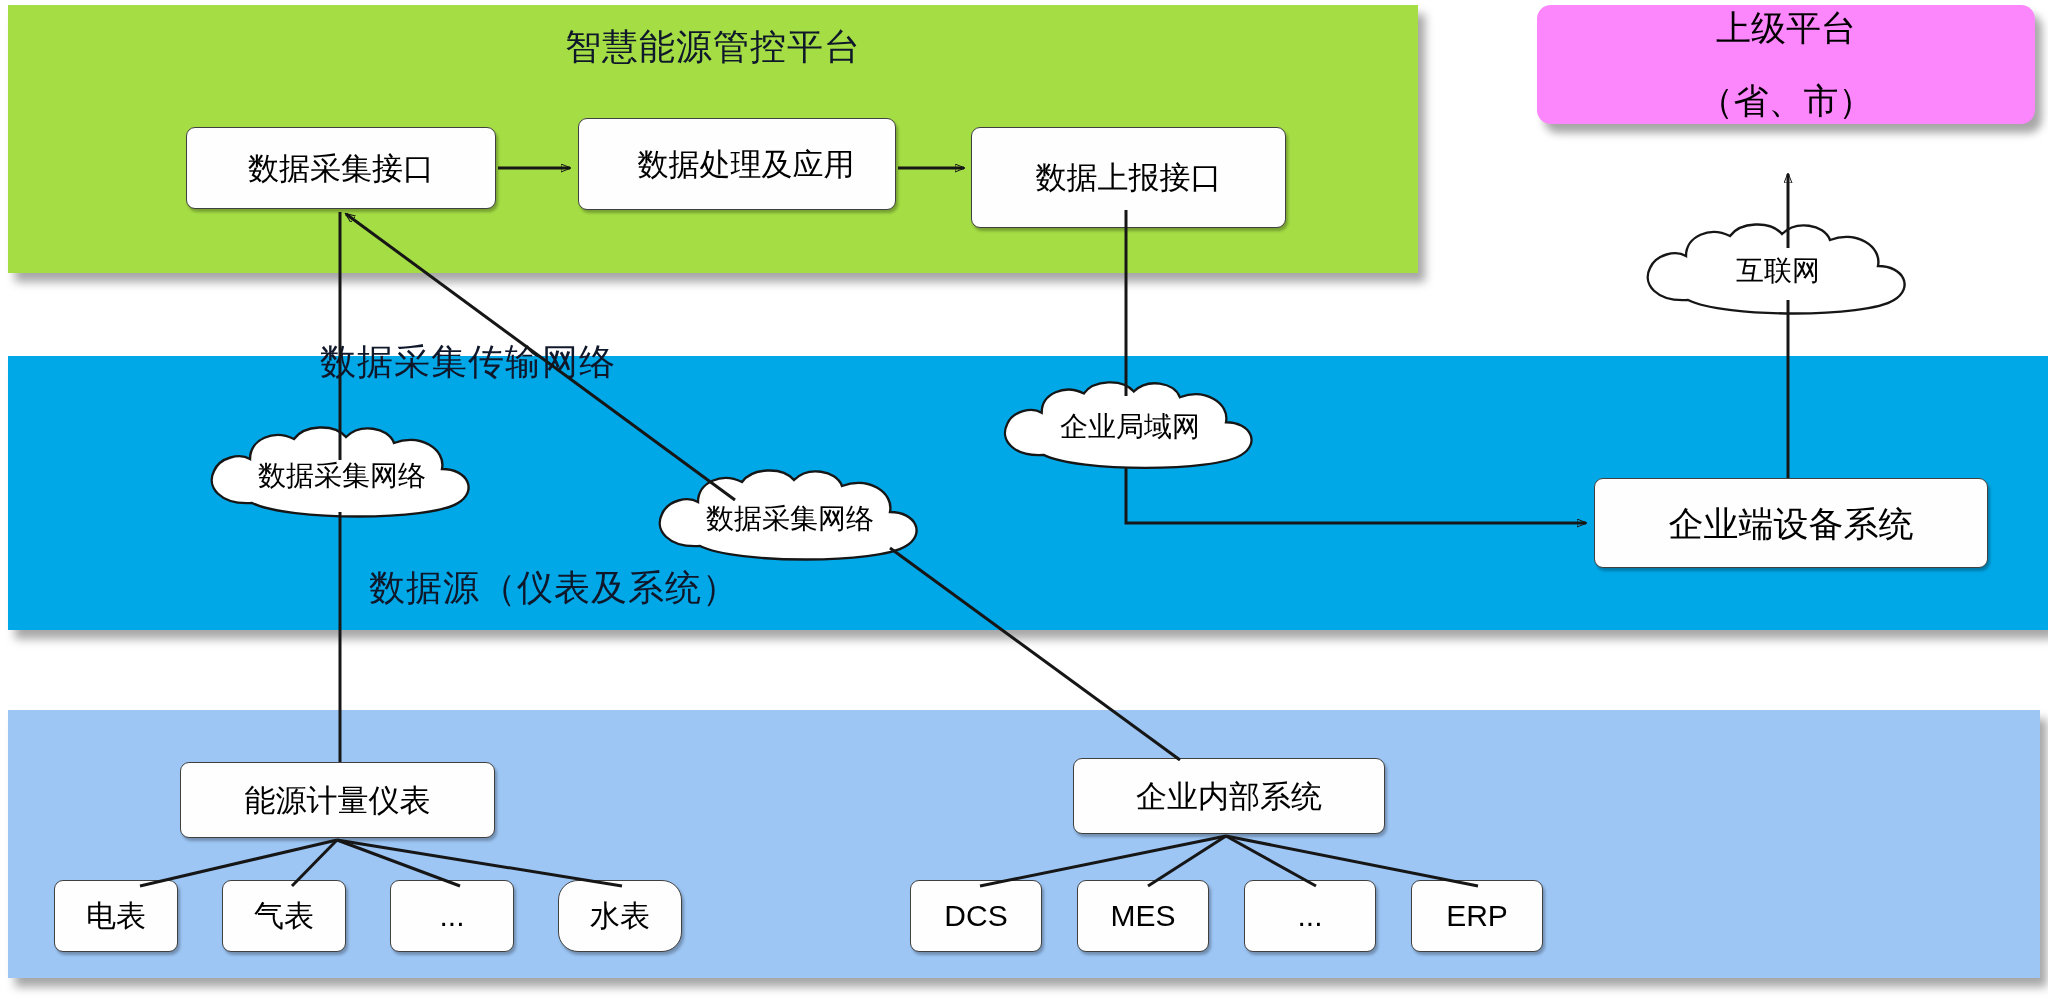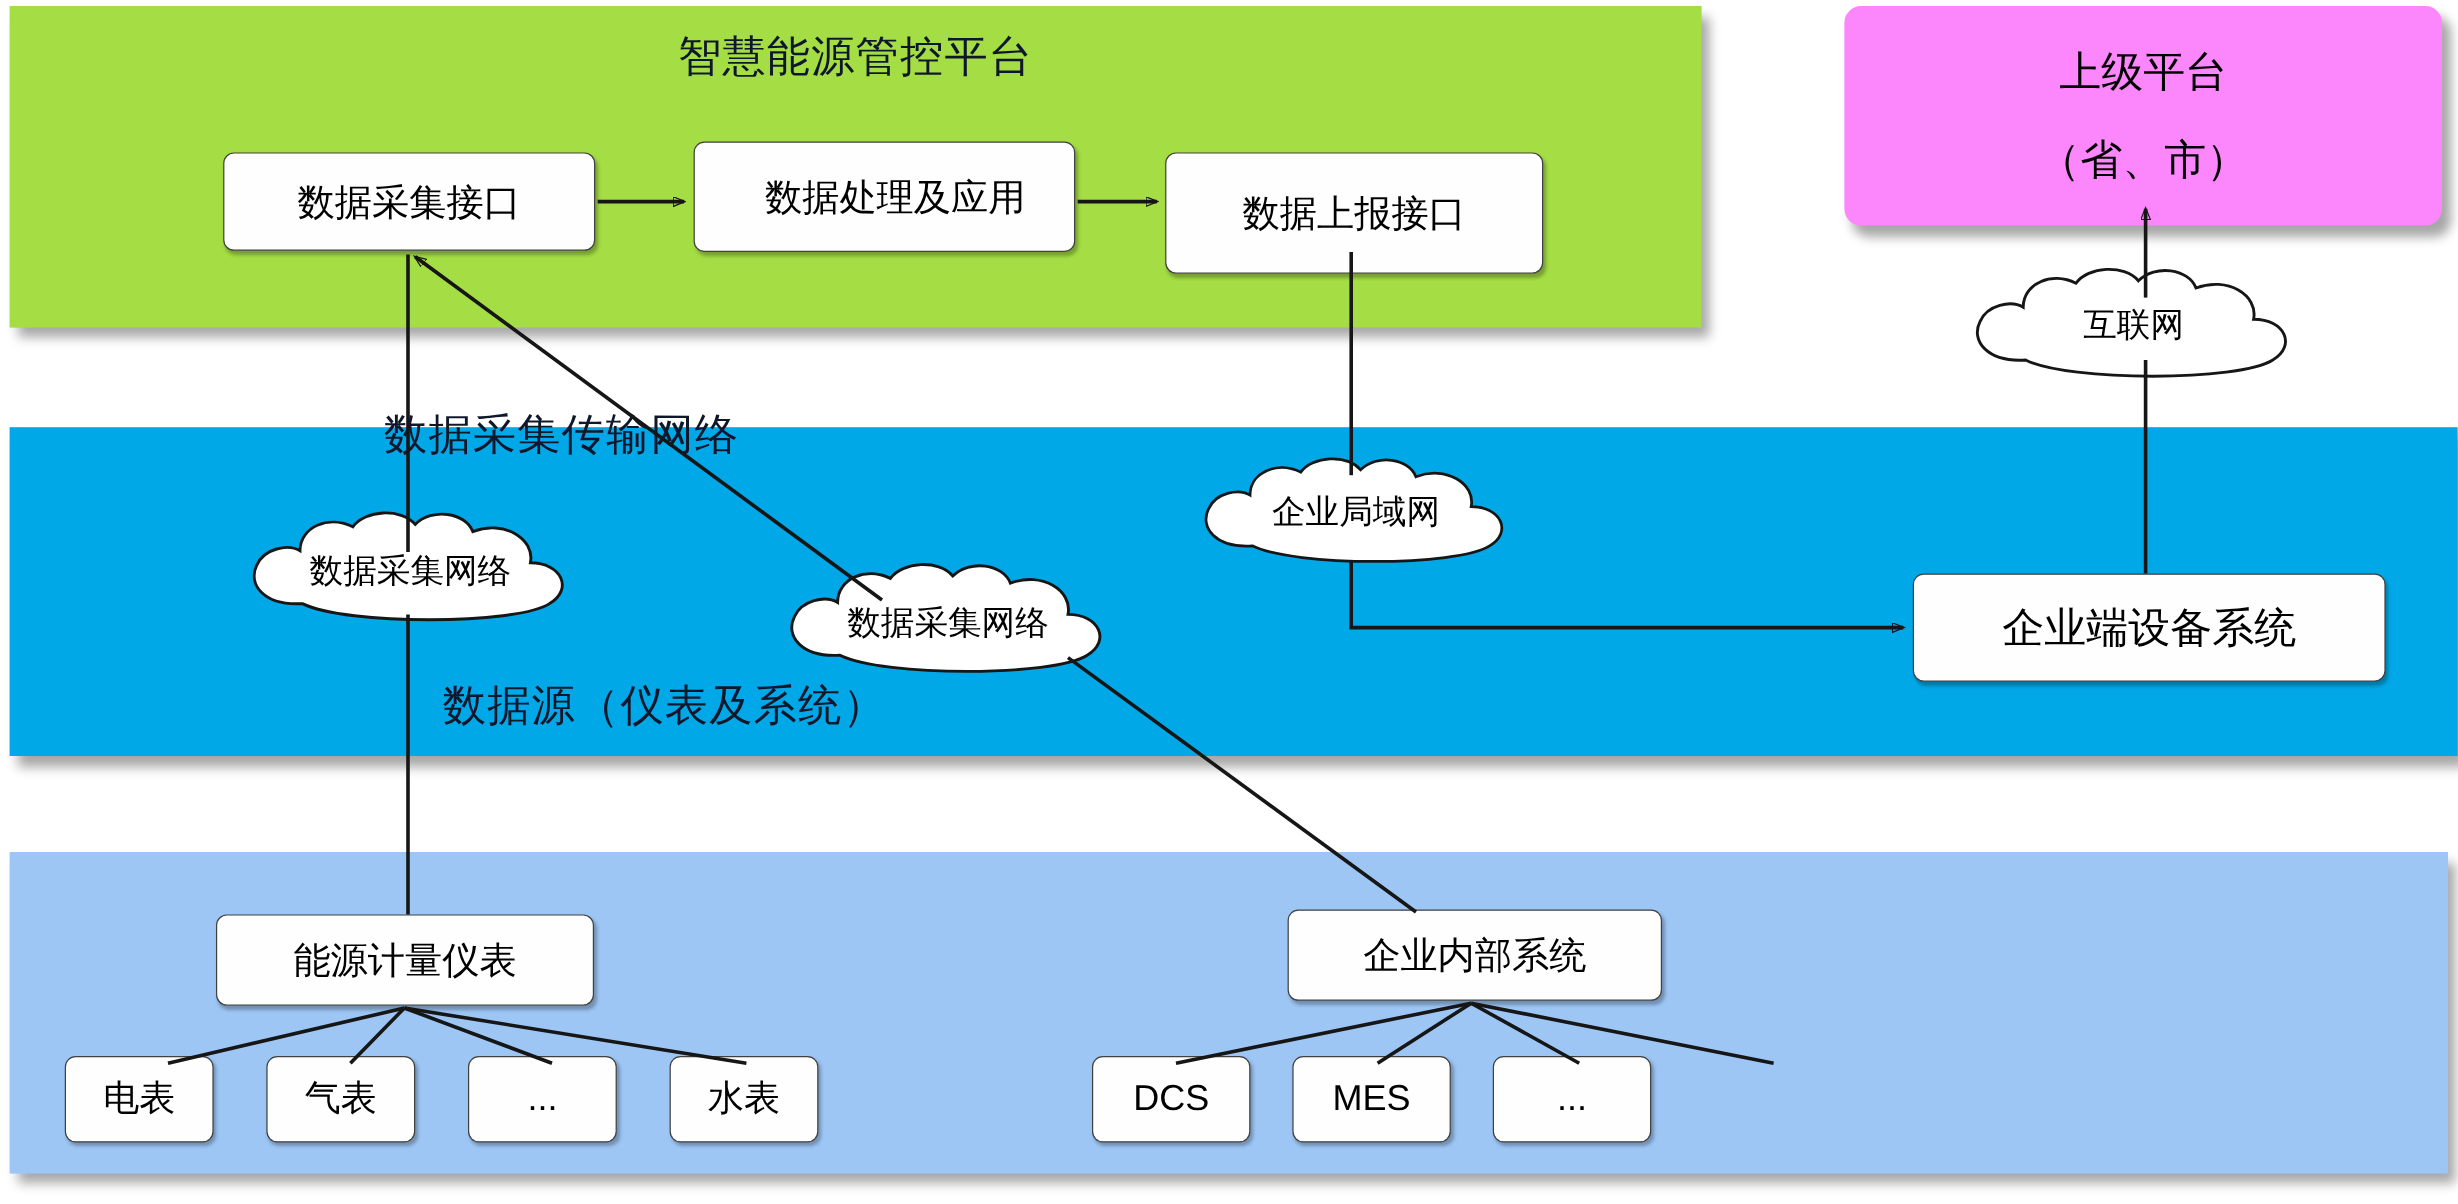--- a/index.html
+++ b/index.html
@@ -53,21 +53,21 @@
   </div>
 
   <div class="band blue" style="left:8px;top:356px;width:2040px;height:274px;">
     <div class="band-title" style="top:-18px;left:-560px;">数据采集传输网络</div>
   </div>
 
   <div class="band lblue" style="left:8px;top:710px;width:2032px;height:268px;">
     <div class="band-title" style="top:-146px;left:-470px;">数据源（仪表及系统）</div>
   </div>
 
-  <div class="pinkbox" style="left:1537px;top:5px;width:498px;height:183px;">
+  <div class="pinkbox" style="left:1537px;top:5px;width:498px;height:119px;">
     <span>上级平台</span>
     <span>（省、市）</span>
   </div>
 
   <div class="node" style="left:186px;top:127px;width:310px;height:82px;">
     <span>数据采集接口</span>
   </div>
   <div class="node" style="left:578px;top:118px;width:318px;height:92px;padding-left:18px;">
     <span>数据处理及应用</span>
   </div>
@@ -128,32 +128,35 @@
 
   <div class="node small" style="left:54px;top:880px;width:124px;height:72px;">
     <span>电表</span>
   </div>
   <div class="node small" style="left:222px;top:880px;width:124px;height:72px;">
     <span>气表</span>
   </div>
   <div class="node small" style="left:390px;top:880px;width:124px;height:72px;">
     <span>...</span>
   </div>
-  <div class="node small" style="left:558px;top:880px;width:124px;height:72px;">
+  <div class="node small" style="left:558px;top:880px;width:124px;height:72px;border-radius:20px;">
     <span>水表</span>
   </div>
 
   <div class="node small" style="left:910px;top:880px;width:132px;height:72px;">
     <span>DCS</span>
   </div>
   <div class="node small" style="left:1077px;top:880px;width:132px;height:72px;">
     <span>MES</span>
   </div>
   <div class="node small" style="left:1244px;top:880px;width:132px;height:72px;">
     <span>...</span>
+  </div>
+  <div class="node small" style="left:1411px;top:880px;width:132px;height:72px;">
+    <span>ERP</span>
   </div>
 
   <svg id="wires" viewBox="0 0 2048 1003">
     <defs>
       <marker id="arr" markerWidth="11" markerHeight="11" refX="9" refY="4" orient="auto" markerUnits="userSpaceOnUse">
         <path d="M0 0 L10 4 L0 8 z" fill="#161616"></path>
       </marker>
     </defs>
 
     <line x1="498" y1="168" x2="570" y2="168" stroke-width="3" marker-end="url(#arr)"></line>

